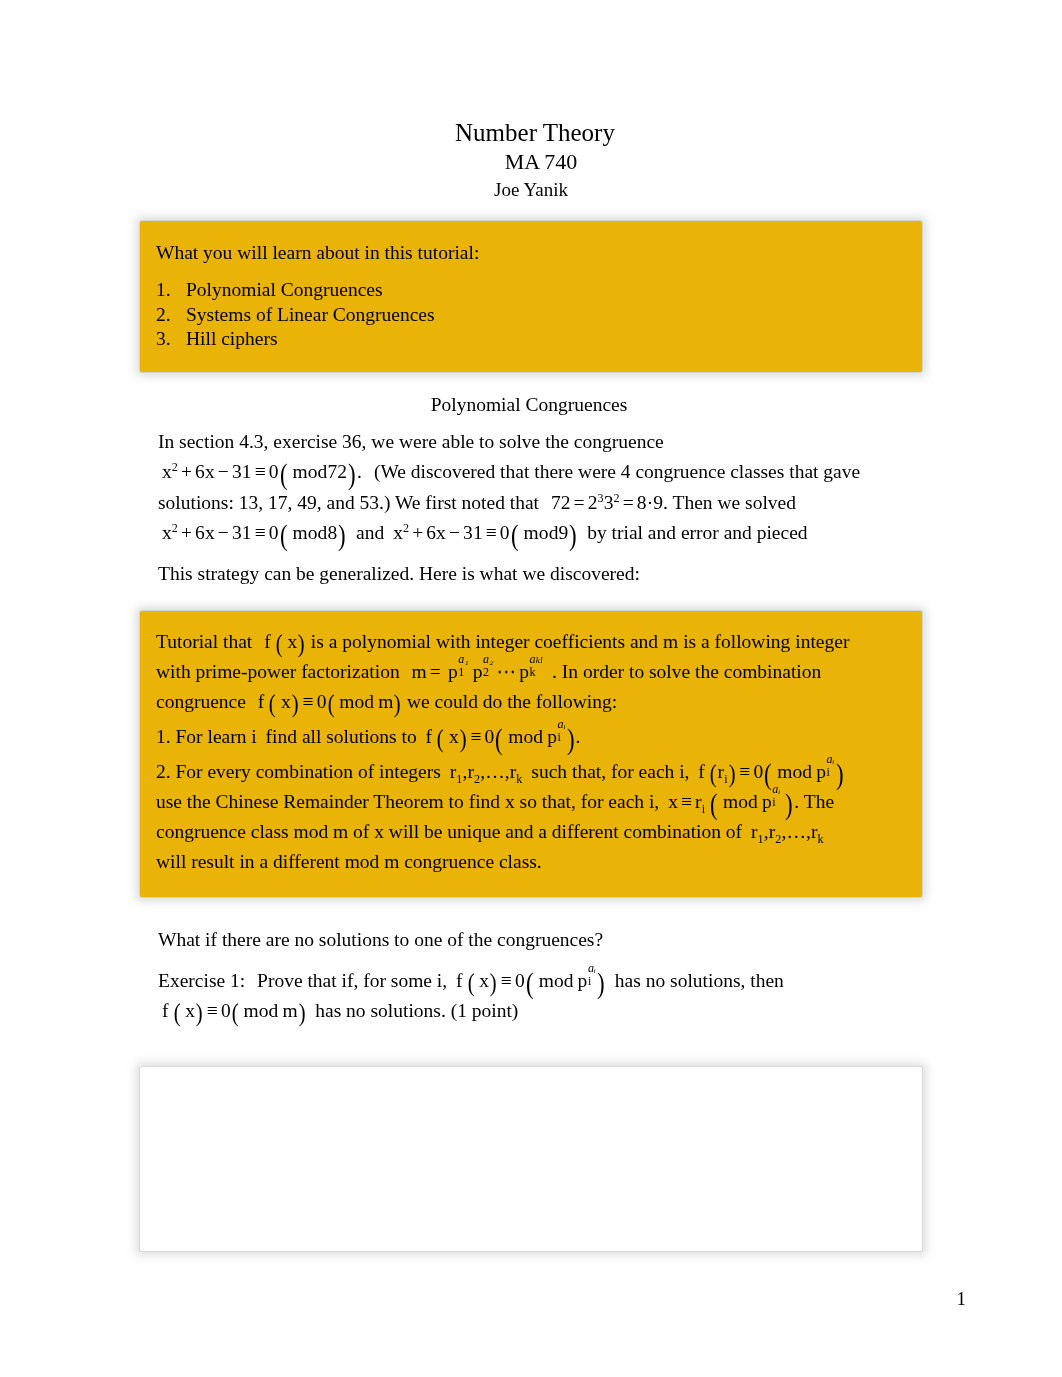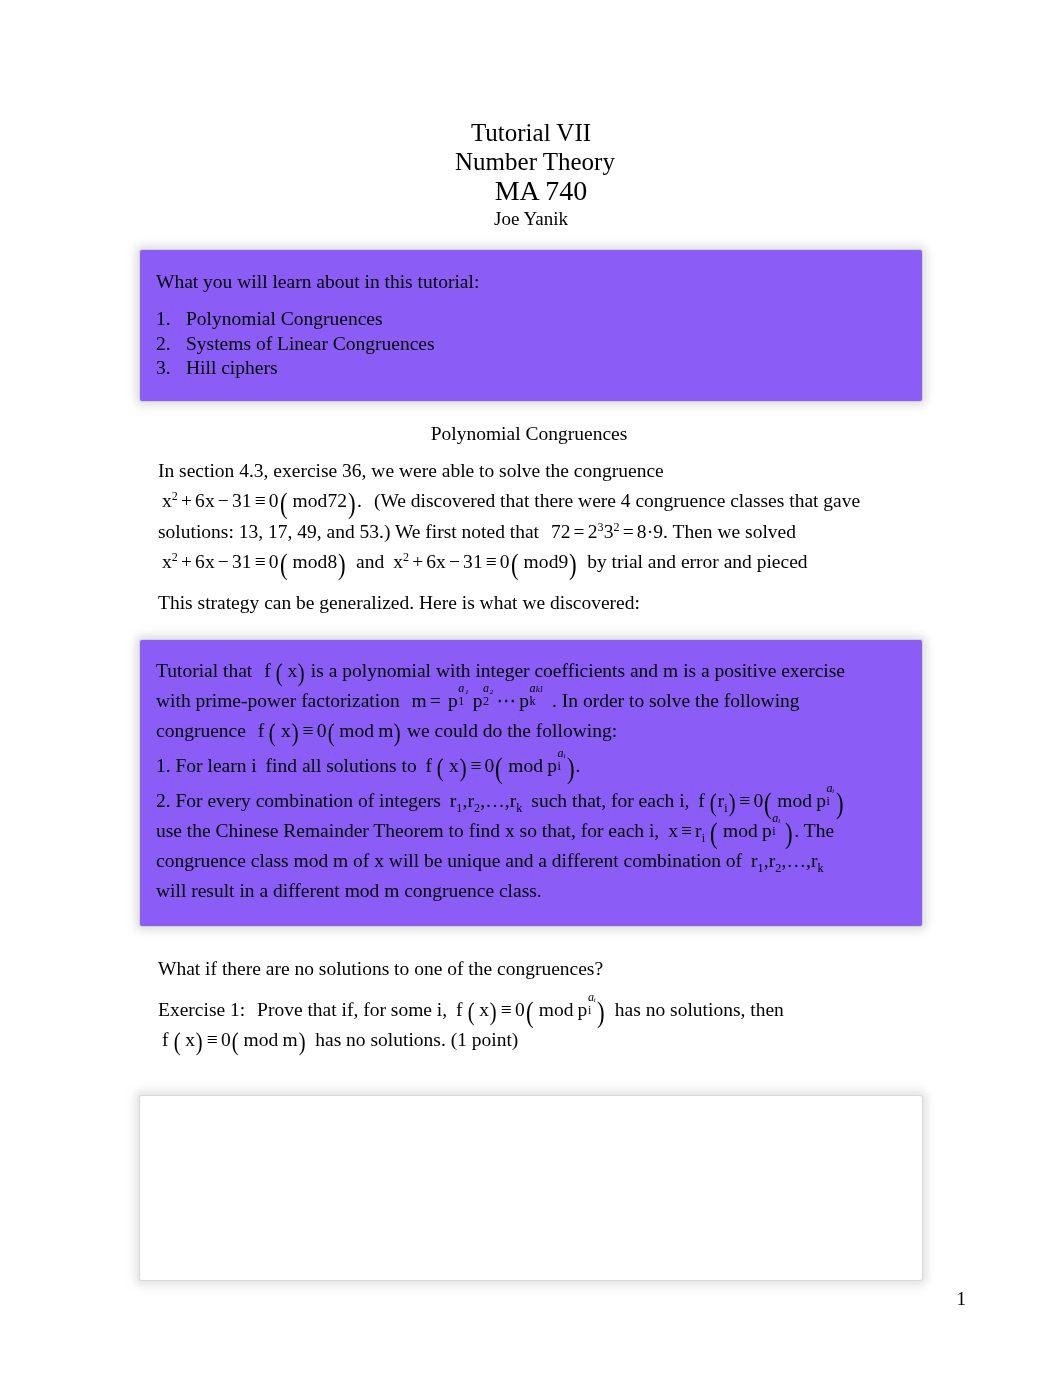--- a/index.html
+++ b/index.html
@@ -21,28 +21,28 @@
     padding: 0;
   }
 
   
   .title-block {
     text-align: center;
     padding-top: 118px;
   }
   .title-line-1 { font-size: 25px; line-height: 29px; }
   .title-line-2 { font-size: 25px; line-height: 29px; margin-left: 8px; }
-  .title-line-3 { font-size: 28px; line-height: 29px; padding-left: 20px; }
+  .title-line-3 { font-size: 22px; line-height: 29px; padding-left: 20px; }
   .title-author { font-size: 19px; line-height: 28px; }
 
   
   .shadow-box {
     position: relative;
     margin: 0 auto;
-    background: #8b5cf6;
+    background: #eab308;
     box-shadow:
       0 0 10px 4px rgba(190,190,190,0.55),
       0 0 0 1px rgba(225,225,225,0.9);
     border-radius: 2px;
   }
   .box-objectives {
     width: 782px;
     margin-top: 17px;
     padding: 18px 0 20px 0;
   }
@@ -168,21 +168,20 @@
     top: 1288px;
     font-size: 19px;
   }
 </style>
 </head>
 <body>
 
 <div class="page">
 
   <div class="title-block">
-    <div class="title-line-1">Tutorial VII</div>
     <div class="title-line-2">Number Theory</div>
     <div class="title-line-3">MA 740</div>
     <div class="title-author">Joe Yanik</div>
   </div>
 
   <div class="shadow-box box-objectives">
     <div class="box-inner">
       <div class="lead-in">What you will learn about in this tutorial:</div>
       <ul class="ol-list">
         <li>
@@ -227,27 +226,27 @@
   </div>
 
   <div class="shadow-box box-theory">
     <div class="box-inner">
 
       <div class="body-line">
         <span>Tutorial that</span>
         <span class="sp"></span><span class="math">f<span class="sp-sm"></span><span class="medparen">(</span><span class="sp-sm"></span>x<span class="medparen">)</span></span>
         <span>is a polynomial with integer coefficients and</span>
         <span class="math">m</span>
-        <span>is a positive exercise</span>
+        <span>is a following integer</span>
       </div>
 
       <div class="body-line">
         <span>with prime-power factorization</span>
         <span class="sp"></span><span class="math">m<span class="op">=</span><span class="sp-sm"></span>p<span class="ss"><span class="sup-part">a₁</span><span class="sub-part">1</span></span><span class="sp-sm"></span>p<span class="ss"><span class="sup-part">a₂</span><span class="sub-part">2</span></span><span class="op">⋯</span>p<span class="ss"><span class="sup-part">aₖₗ</span><span class="sub-part">k</span></span></span>
-        <span class="sp-sm"></span><span>. In order to solve the following</span>
+        <span class="sp-sm"></span><span>. In order to solve the combination</span>
       </div>
 
       <div class="body-line">
         <span>congruence</span>
         <span class="sp"></span><span class="math">f<span class="sp-sm"></span><span class="medparen">(</span><span class="sp-sm"></span>x<span class="medparen">)</span><span class="op">≡</span>0<span class="medparen">(</span><span class="sp-sm"></span>mod<span class="sp-sm"></span>m<span class="medparen">)</span></span>
         <span>we could do the following:</span>
       </div>
 
       <div class="body-line" style="margin-top:5px;">
         <span>1.</span>

